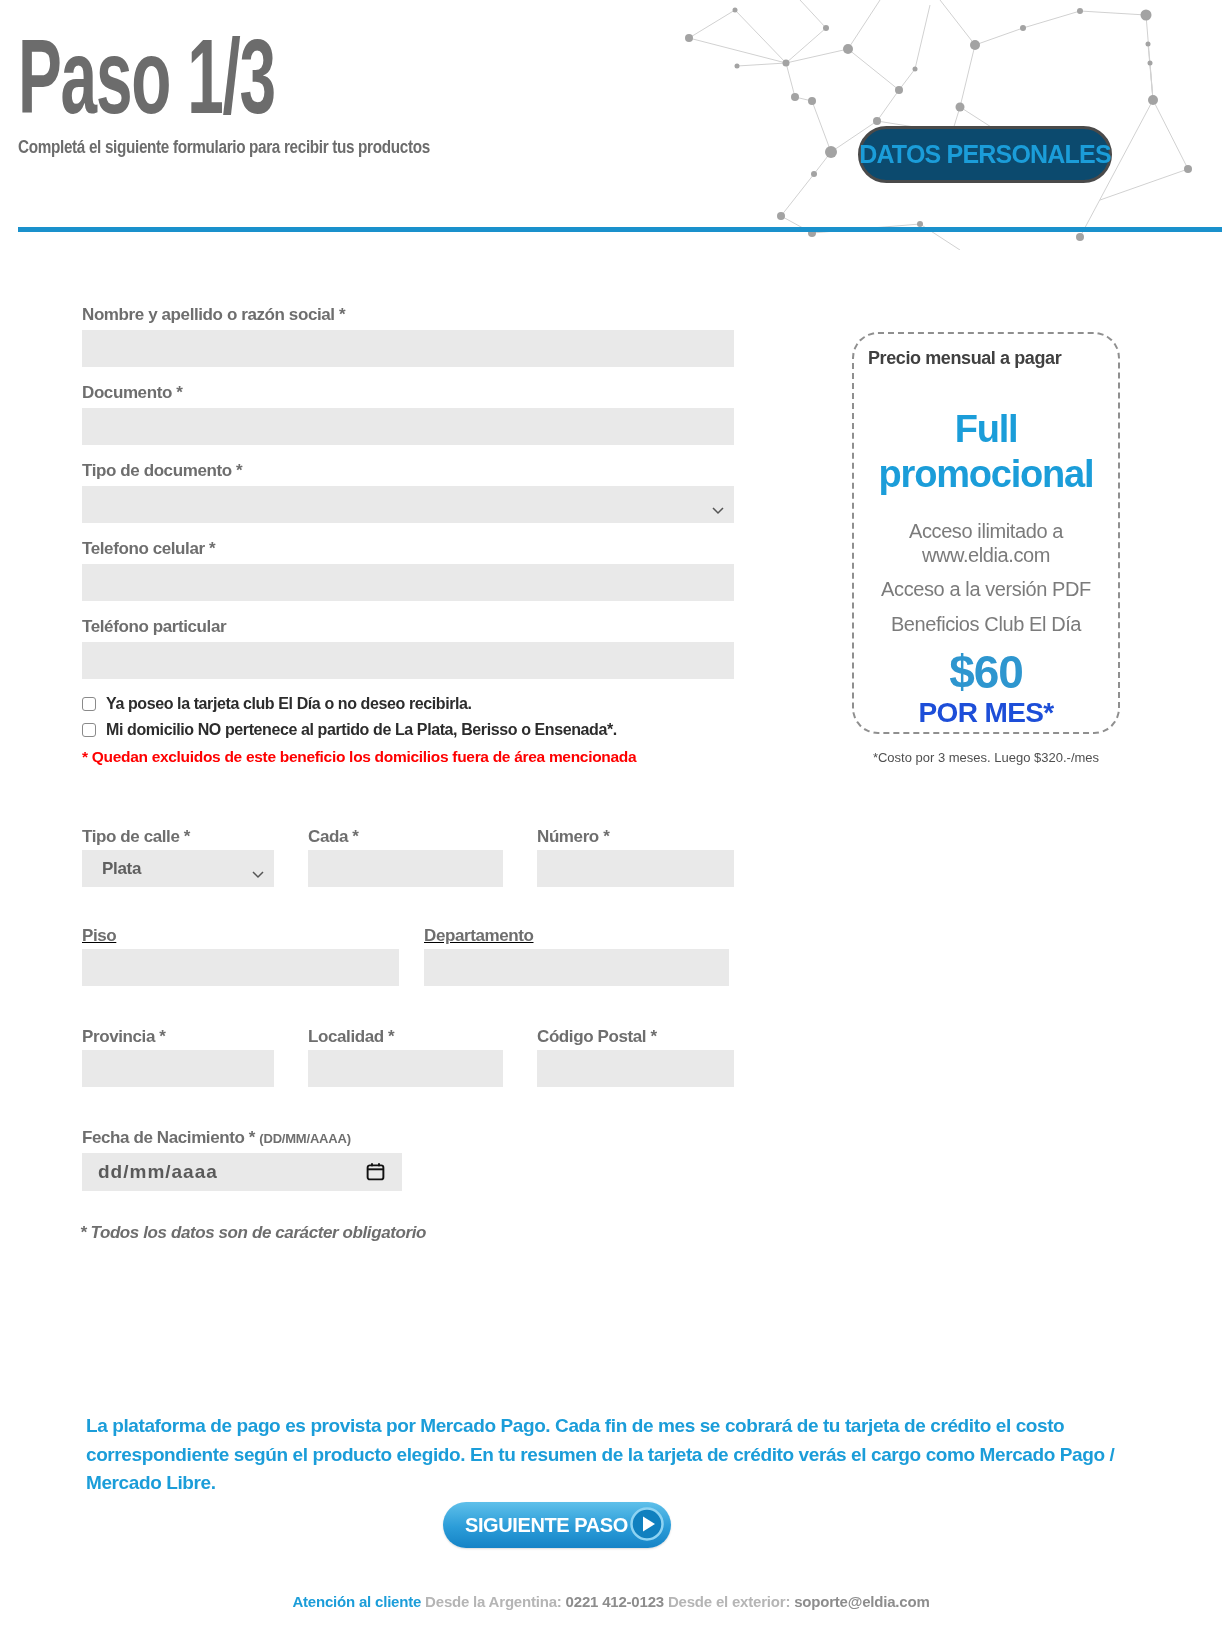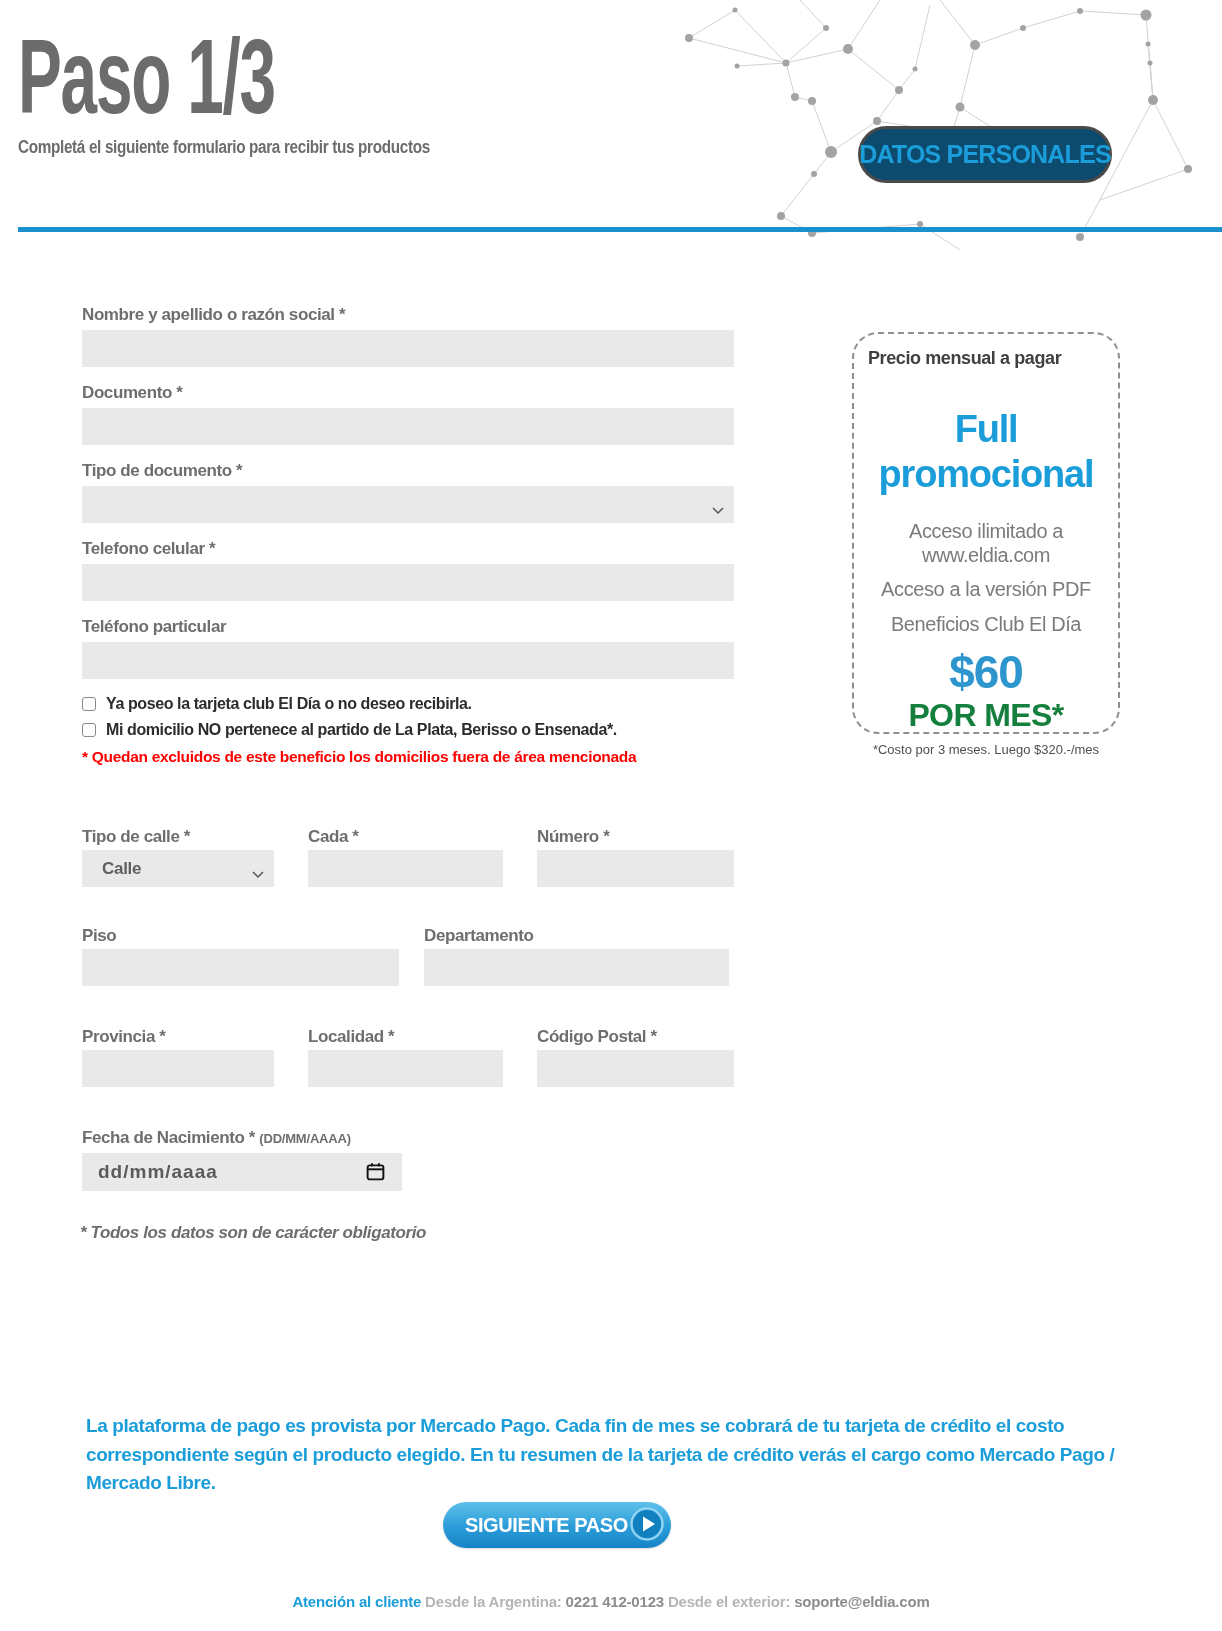--- a/index.html
+++ b/index.html
@@ -61,21 +61,21 @@
   .cb {
     width: 14px; height: 14px; border: 1.5px solid #8a8a8a; border-radius: 3px;
     background: #ffffff; flex: none; cursor: pointer;
   }
   .cb-lbl { font-size: 16px; font-weight: 700; color: #2c2c2c; letter-spacing: -0.4px; }
   .excl-note {
     margin-top: 8px; font-size: 15.5px; font-weight: 700; color: #fe0000;
     letter-spacing: -0.3px;
   }
   .grid3 { display: grid; grid-template-columns: 192px 195px 197px; column-gap: 34px; }
-  .grid2 { display: grid; grid-template-columns: 317px 305px; column-gap: 25px; }
+  .grid2 { display: grid; grid-template-columns: 317px 305px; column-gap: 25px; text-decoration: underline; }
   .g1 { margin-top: 60px; }
   .g2 { margin-top: 38px; }
   .g3 { margin-top: 40px; }
   .cell .lbl { margin-bottom: 2px; }
 
   .birth { margin-top: 40px; }
   .hint { font-size: 13px; font-weight: 700; color: #6e6e6e; letter-spacing: -0.2px; }
   .date-wrap { position: relative; width: 320px; }
   .date-input {
     width: 320px; height: 38px; background: #e9e9e9; border: none; outline: none;
@@ -92,22 +92,22 @@
   .price-card {
     border: 2px dashed #8f8f8f; border-radius: 26px; height: 402px;
     padding: 14px 14px 0 14px; text-align: center; background: #fff;
   }
   .price-title { text-align: left; font-size: 18px; font-weight: 700; color: #404040; letter-spacing: -0.4px; }
   .plan-name { margin-top: 38px; font-size: 38px; line-height: 1.18; font-weight: 700; color: #1b9dd9; letter-spacing: -1.2px; }
   .features { margin-top: 22px; }
   .feature { font-size: 20px; color: #7b7b7b; line-height: 1.22; letter-spacing: -0.4px; margin-top: 10px; }
   .feature:first-child { margin-top: 0; }
   .plan-price { margin-top: 12px; font-size: 46px; font-weight: 700; color: #2e96cf; letter-spacing: -1px; line-height: 1.05; }
-  .plan-period { font-size: 32px; font-weight: 700; color: #15803d; letter-spacing: -0.6px; }
-  .price-footnote { margin-top: 8px; text-align: center; font-size: 13px; color: #4f4f4f; }
+  .plan-period { font-size: 28px; font-weight: 700; color: #1d4ed8; letter-spacing: -0.6px; }
+  .price-footnote { margin-top: 16px; text-align: center; font-size: 13px; color: #4f4f4f; }
 
   
   .payment-note {
     position: absolute; left: 86px; top: 1412px; width: 1062px; z-index: 1;
     font-size: 19px; font-weight: 700; color: #1b9dd9; line-height: 1.5;
     letter-spacing: -0.4px;
   }
   .submit-row { position: absolute; top: 1502px; left: 443px; z-index: 1; }
   .next-btn {
     width: 228px; height: 46px; border: none; border-radius: 24px; cursor: pointer;
@@ -253,21 +253,21 @@
     <span class="cb"></span>
     <span class="cb-lbl">Mi domicilio NO pertenece al partido de La Plata, Berisso o Ensenada*.</span>
   </div>
 
   <div class="excl-note">* Quedan excluidos de este beneficio los domicilios fuera de área mencionada</div>
 
   <div class="grid3 g1">
     <div class="cell">
       <span class="lbl">Tipo de calle *</span>
       <div class="sel">
-        <span>Calle</span>
+        <span>Plata</span>
         <span class="chev">
           <svg width="12" height="8" viewBox="0 0 12 8">
               <polyline points="1,1 6,6 11,1" fill="none" stroke="#555" stroke-width="1.5"></polyline>
             </svg>
         </span>
       </div>
     </div>
     <div class="cell">
       <span class="lbl">Cada *</span>
       <input class="txt" type="text" style="">

